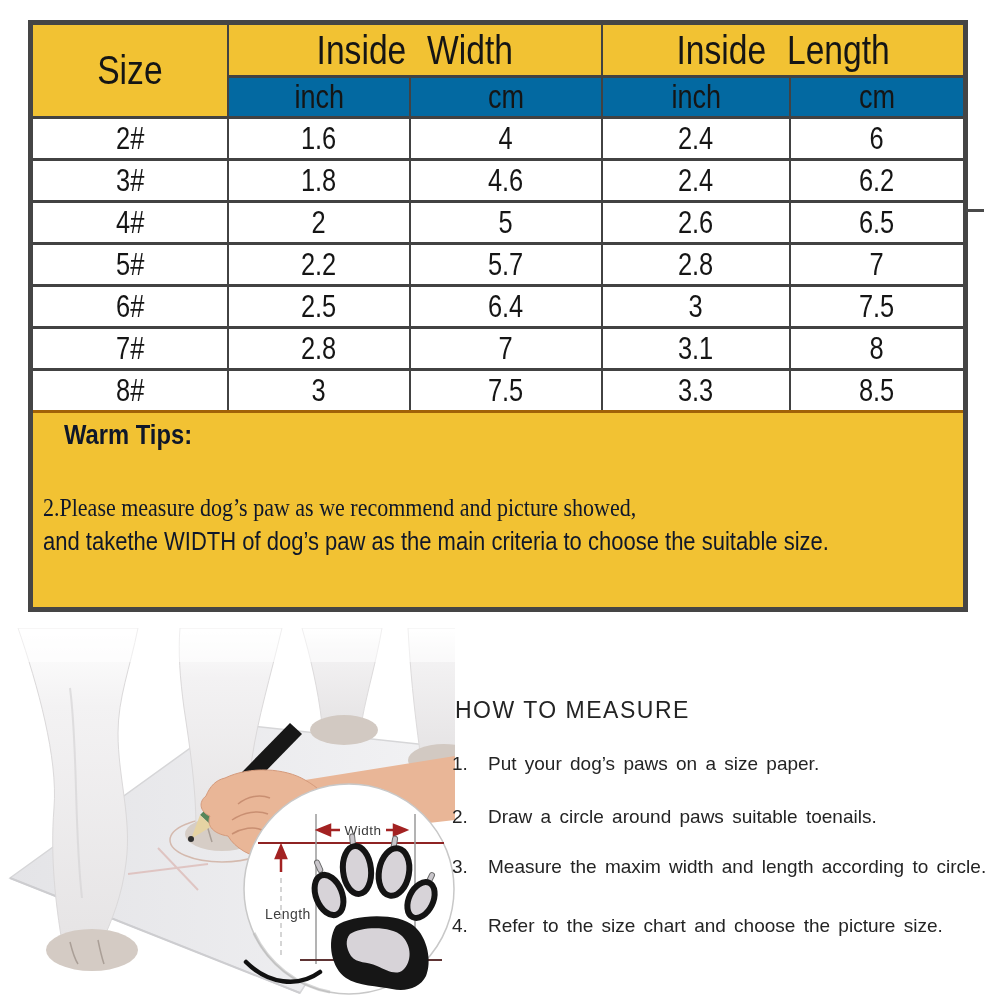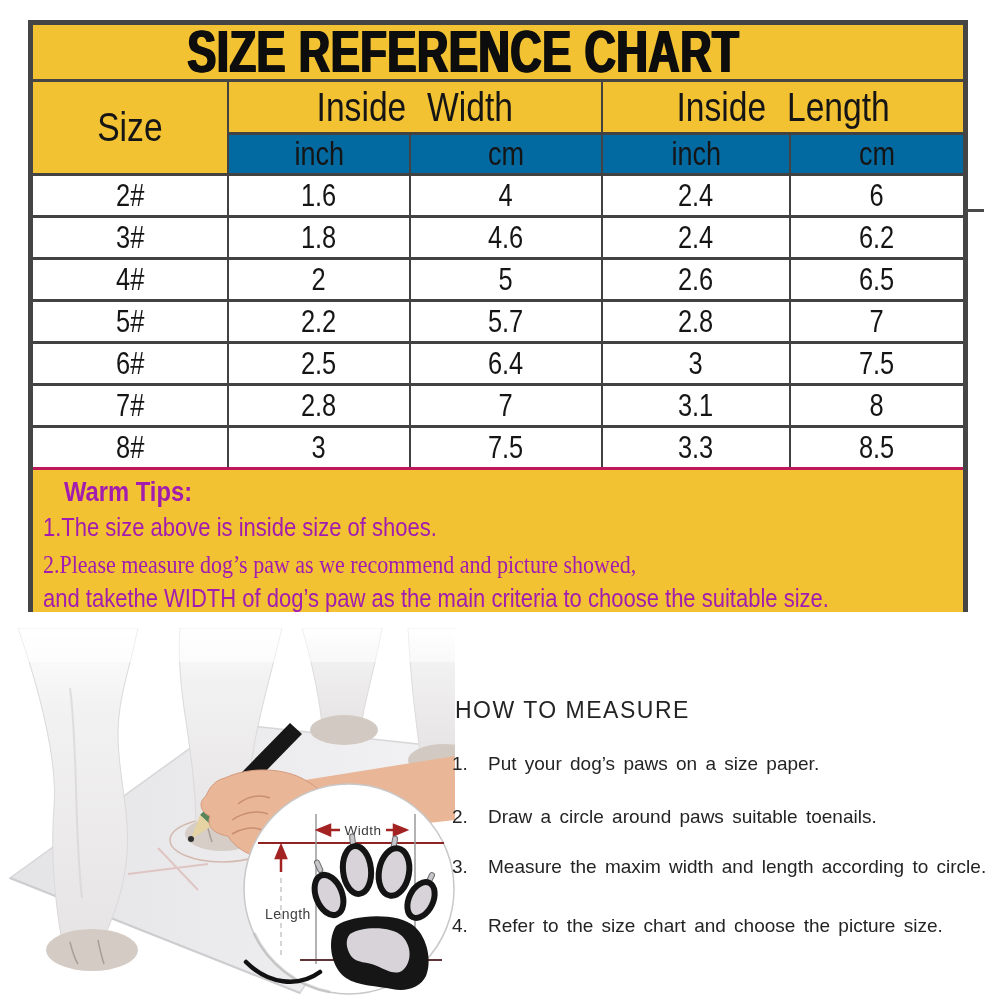--- a/index.html
+++ b/index.html
@@ -23,22 +23,22 @@
                       text-align:center;vertical-align:middle;padding:0;color:#151515;}
   tr.hr1 td{height:50px;background:#F2C233;font-size:41px;}
   tr.hr2 td{height:36px;background:#0369a1;font-size:33px;}
   td.size-head{font-size:43px;}
   tr.dr td{height:39px;font-size:31px;background:#ffffff;}
   td.szc{font-size:28px;}
   .cx{display:inline-block;transform:scaleX(.82);transform-origin:center;white-space:nowrap;}
   .gw{word-spacing:14px;}
 
   
-  .tips{position:relative;height:142px;background:#F2C233;border-top:3px solid #be185d;
-        color:#a21caf;}
+  .tips{position:relative;height:142px;background:#F2C233;border-top:3px solid #a16207;
+        color:#0f172a;}
   .cxl{display:inline-block;transform:scaleX(.88);transform-origin:left center;white-space:nowrap;}
   .tips-h{position:absolute;left:31px;top:7px;font-size:27px;font-weight:bold;}
   .tip{position:absolute;left:10px;font-size:25px;}
   .t1{top:43px;} .t2{top:81px;font-family:Liberation Serif, serif;} .t3{top:114px;}
 
   .edge-tick{position:absolute;left:966px;top:209px;width:18px;height:3px;background:#4a4a4a;}
 
   
   .photo{position:absolute;left:0;top:628px;}
   .photo text{font-family:"Liberation Sans","DejaVu Sans",sans-serif;}
@@ -52,23 +52,20 @@
   .step .stx{white-space:nowrap;}
   .s1{top:63px;} .s2{top:116px;} .s3{top:166px;} .s4{top:225px;}
 </style>
 </head>
 <body>
 
 <div class="page">
 
   <div class="panel">
 
-    <div class="title-row">
-      <span class="title-text">SIZE REFERENCE CHART</span>
-    </div>
 
     <table class="size-table">
       <colgroup>
         <col style="width:195px">
           <col style="width:182px">
           <col style="width:192px">
         <col style="width:188px">
           <col style="width:173px">
       </colgroup>
       <tbody>
@@ -130,21 +127,20 @@
         <td><span class="cx">3</span></td>
         <td><span class="cx">7.5</span></td>
         <td><span class="cx">3.3</span></td>
         <td><span class="cx">8.5</span></td>
       </tr>
     </tbody>
       </table>
 
     <div class="tips">
       <div class="tips-h"><span class="cxl">Warm Tips:</span></div>
-      <div class="tip t1"><span class="cxl">1.The size above is inside size of shoes.</span></div>
       <div class="tip t2"><span class="cxl">2.Please measure dog’s paw as we recommend and picture showed,</span></div>
       <div class="tip t3"><span class="cxl">and takethe WIDTH of dog’s paw as the main criteria to choose the suitable size.</span></div>
     </div>
   </div>
 
   <div class="edge-tick"></div>
 
   <svg class="photo" width="455" height="372" viewBox="0 0 455 372">
     <defs>
       <linearGradient id="legGrad" x1="0" y1="0" x2="0" y2="1">

